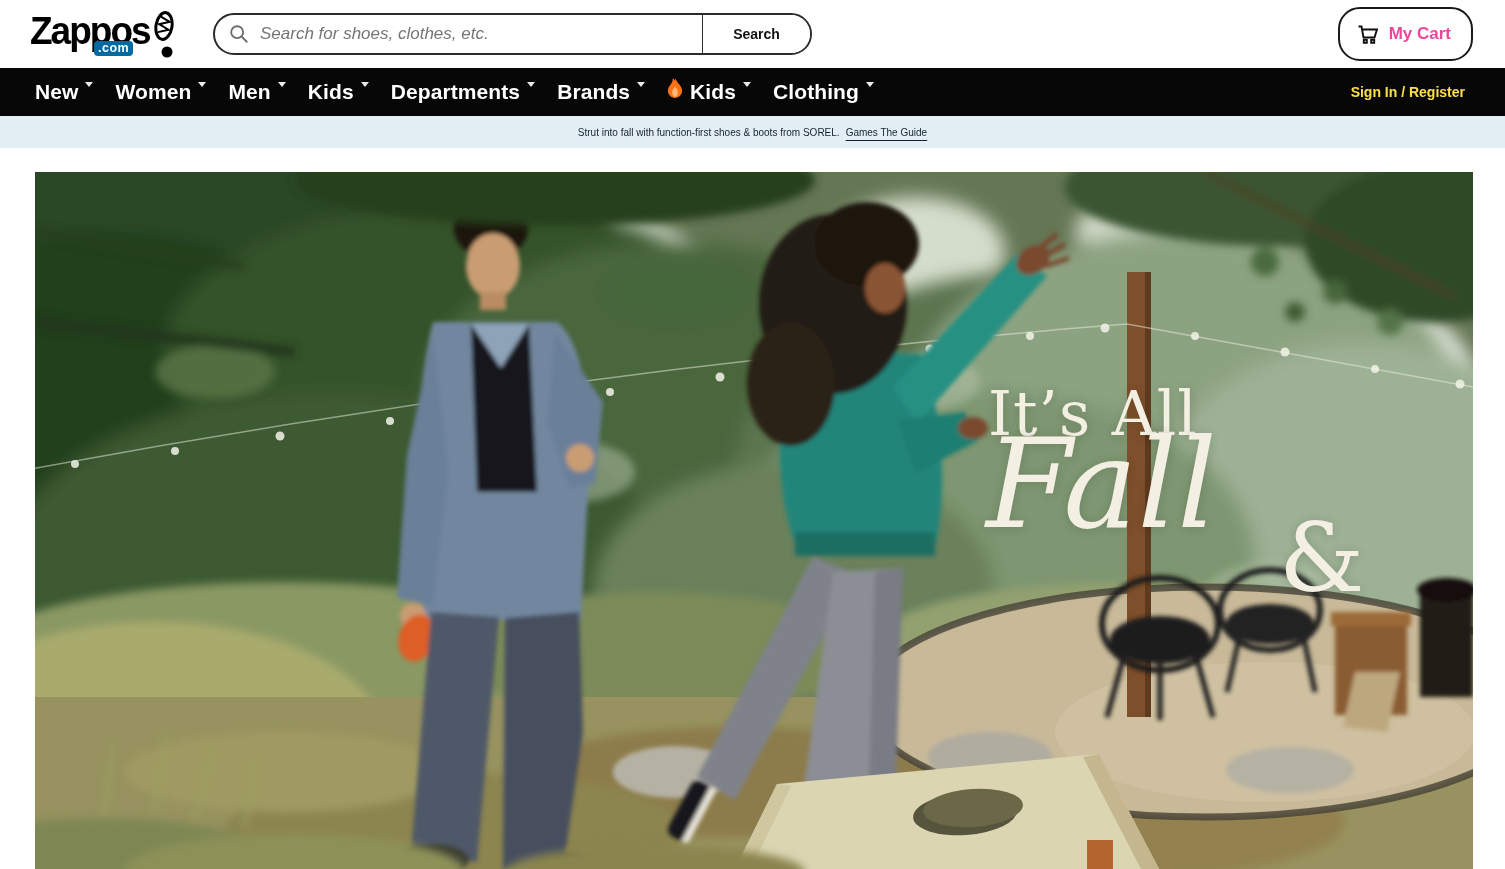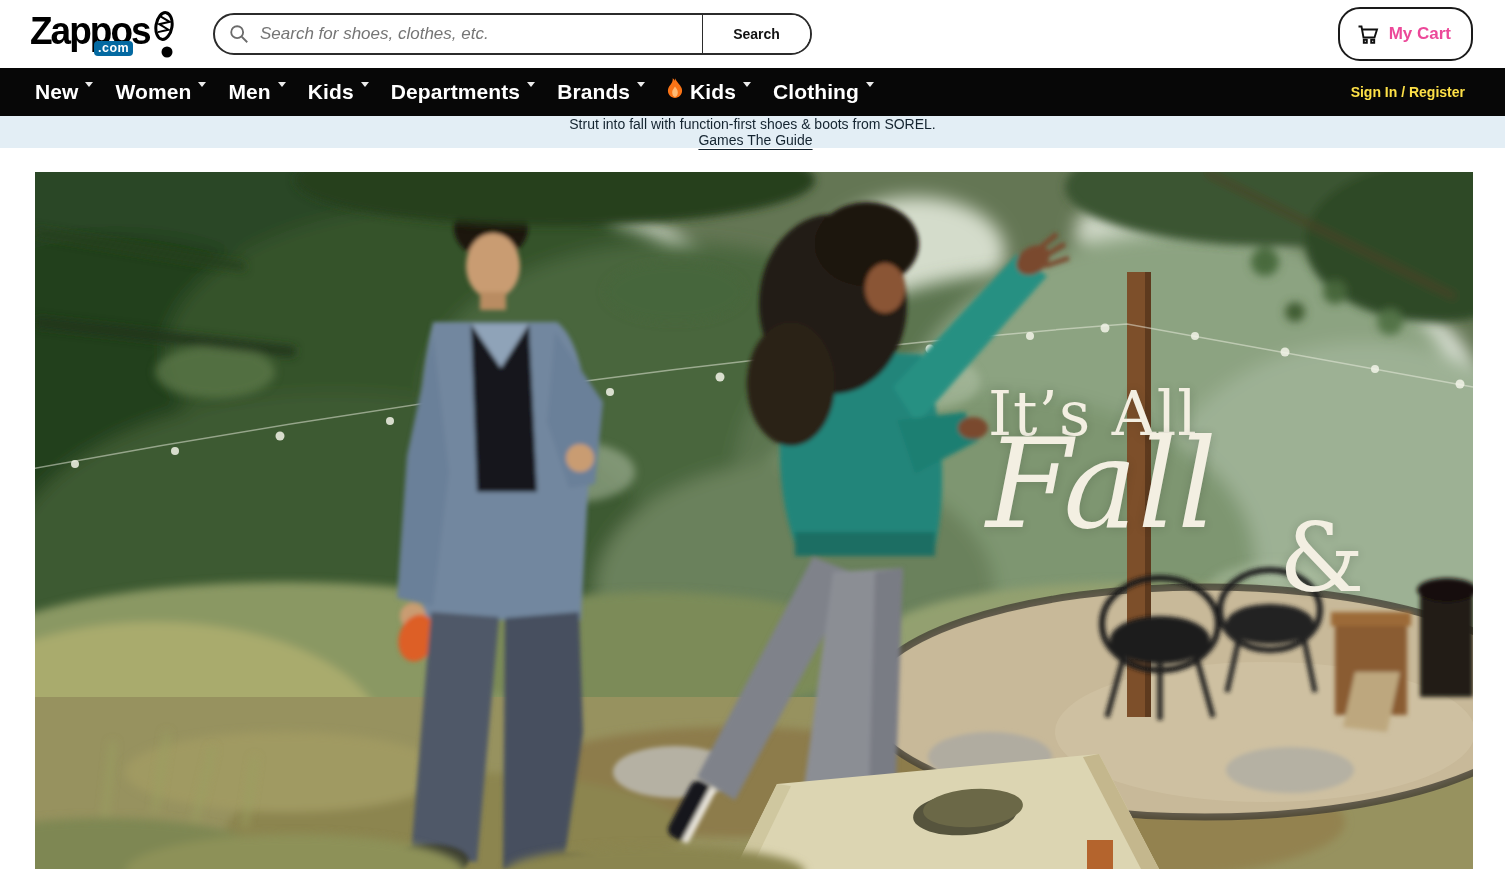--- a/index.html
+++ b/index.html
@@ -35,21 +35,21 @@
   .nav-item { display:flex; align-items:flex-start; color:#fff; text-decoration:none; font-size:21px;
               font-weight:bold; padding:0 11px; letter-spacing:.1px; cursor:pointer; }
   .caret { width:0; height:0; border-left:4.5px solid transparent; border-right:4.5px solid transparent;
            border-top:5.5px solid rgba(255,255,255,.92); margin-left:7px; margin-top:2px; }
   .flame { margin-right:7px; margin-top:-2px; }
   .signin { margin-left:auto; color:#fde047; text-decoration:none; font-size:14px; font-weight:bold;
             cursor:pointer; }
 
   
   .promo { height:32px; background:#e3eef5; display:flex; align-items:center; justify-content:center;
-           font-size:14px; color:#142430;flex-direction:column; }
+           font-size:10px; color:#142430; }
   .promo-link { color:#142430; text-decoration:underline; text-underline-offset:4px; margin-left:6px;
                 cursor:pointer; }
 
   
   .hero { position:relative; width:1438px; height:697px; margin:24px 0 0 35px; overflow:hidden;
           background:#6f8261; }
   .hero svg.scene { position:absolute; inset:0; width:100%; height:100%; display:block; }
 
   .hero-text { position:absolute; inset:0; color:#f3efe2; font-family:"DejaVu Serif","Liberation Serif",serif;
                text-shadow:0 1px 10px rgba(30,40,25,.18); pointer-events:none; }

